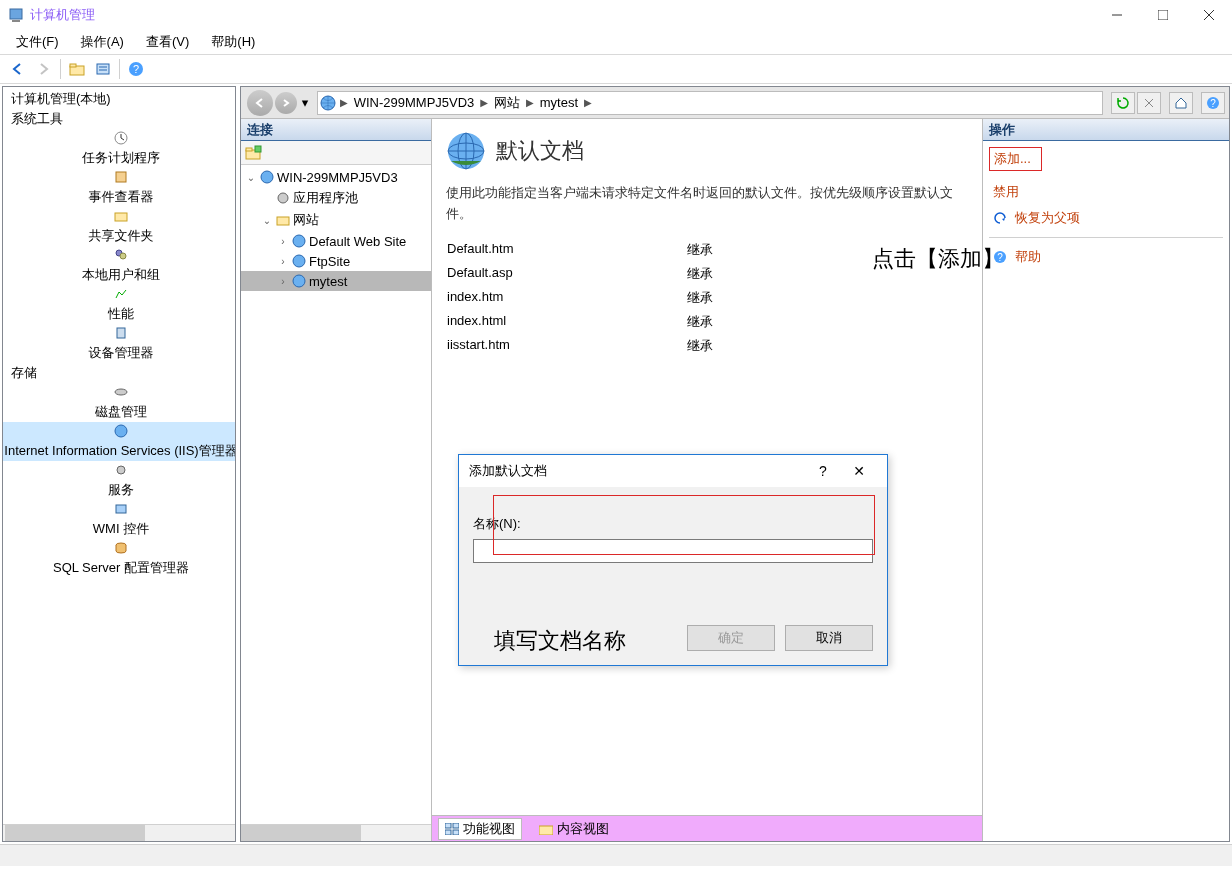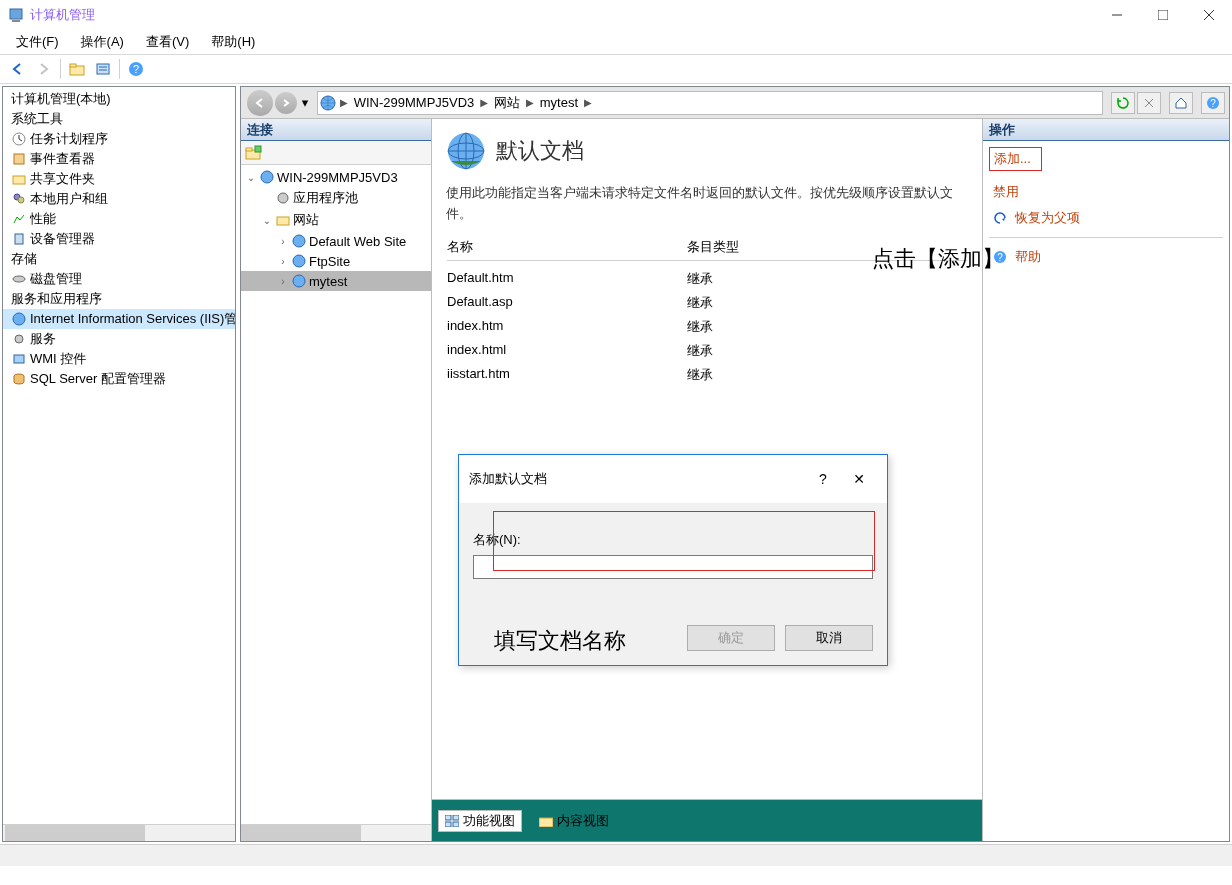--- a/index.html
+++ b/index.html
@@ -25,21 +25,21 @@
 
 .main { display: flex; height: 760px; padding: 2px; gap: 4px; }
 
 
 .left-panel { width: 234px; border: 1px solid #828790; overflow: auto; display: flex; flex-direction: column; }
 .tree { flex: 1; padding: 2px 0; overflow: auto; }
 .tree-node { white-space: nowrap; padding: 1px 4px; display: flex; align-items: center; gap: 3px; }
 .tree-node.selected { background: #cce8ff; }
 .tree-node .icon { width: 16px; height: 16px; display: inline-flex; align-items: center; justify-content: center; flex: 0 0 16px; }
 .tree-node.indent1 { padding-left: 8px; }
-.tree-node.indent2 { padding-left: 8px; }
+.tree-node.indent2 { padding-left: 8px; flex-direction: column; }
 .left-scroll { height: 17px; background: #f0f0f0; border-top: 1px solid #d0d0d0; display: flex; }
 .left-scroll .thumb { width: 140px; height: 100%; background: #cdcdcd; margin-left: 2px; }
 
 
 .center-panel { flex: 1; border: 1px solid #828790; display: flex; flex-direction: column; }
 
 
 .breadcrumb-bar { display: flex; align-items: center; height: 32px; background: #e6e6e6; border-bottom: 1px solid #bcbcbc; }
 .nav-back-wrap { display: flex; align-items: center; padding: 0 6px; gap: 2px; }
 .nav-circle { width: 26px; height: 26px; border-radius: 50%; background: linear-gradient(#ccc,#aaa); display: flex; align-items: center; justify-content: center; }
@@ -78,34 +78,34 @@
 .globe-big { width: 40px; height: 40px; }
 .content-title { font-size: 22px; color: #333; }
 .content-desc { font-size: 13px; color: #333; line-height: 1.6; }
 
 .file-list { border: 1px solid transparent; }
 .list-header { display: flex; border-bottom: 1px solid #d0d0d0; padding-bottom: 4px; margin-bottom: 6px; }
 .col-name { width: 240px; }
 .col-type { width: 110px; }
 .list-row { display: flex; padding: 3px 0; }
 
-.bottom-tabs { height: 42px; display: flex; align-items: center; padding: 2px 6px; gap: 10px; border-top: 1px solid #bcbcbc; background: #0f766e; }
+.bottom-tabs { height: 26px; display: flex; align-items: flex-start; padding: 2px 6px; gap: 10px; border-top: 1px solid #bcbcbc; background: #f0abfc; }
 .btab { display: flex; align-items: center; gap: 4px; padding: 1px 6px; border: 1px solid #bcbcbc; background: #fff; font-size: 13px; }
 .btab.inactive { background: transparent; border: 1px solid transparent; }
 
 
 .actions-panel { width: 246px; display: flex; flex-direction: column; }
 .actions-body { flex: 1; padding: 6px; }
 .action-link { display: flex; align-items: center; color: #c2410c; padding: 4px 4px; gap: 8px; }
 .action-link.boxed { border: 1px solid #db2828; width: fit-content; padding: 2px 10px 2px 4px; }
 .action-sep-line { height: 1px; background: #d0d0d0; margin: 6px 0; }
 
 
 .dialog { position: absolute; left: 458px; top: 454px; width: 430px; height: 212px; background: #f1f1f1; border: 1px solid #2078d4; box-shadow: 2px 2px 8px rgba(0,0,0,0.2); display: flex; flex-direction: column; }
-.dialog-title { height: 48px; display: flex; align-items: center; padding: 0 10px; background: #fff; }
+.dialog-title { height: 32px; display: flex; align-items: center; padding: 0 10px; background: #fff; }
 .dialog-title .dt-text { flex: 1; font-size: 13px; }
 .dialog-title .dt-btn { width: 36px; height: 28px; display: flex; align-items: center; justify-content: center; font-size: 14px; }
 .dialog-body { flex: 1; padding: 28px 14px; position: relative; }
 .dialog-body label { font-size: 13px; display: block; margin-bottom: 6px; }
 .dialog-body input[type="text"] { width: 100%; height: 24px; border: 1px solid #7a7a7a; padding: 2px 4px; font-size: 13px; }
 .input-highlight { position: absolute; border: 1px solid #db2828; pointer-events: none; }
 .dialog-actions { display: flex; justify-content: flex-end; gap: 10px; padding: 10px 14px 14px; }
 .dlg-btn { width: 88px; height: 26px; background: #e1e1e1; border: 1px solid #adadad; display: flex; align-items: center; justify-content: center; font-size: 13px; }
 .dlg-btn.disabled { color: #999; }
 
@@ -255,23 +255,20 @@
           <span>存储</span>
         </div>
       <div class="tree-node indent2">
           <span class="icon">
             <svg width="14" height="14">
               <ellipse cx="7" cy="7" rx="6" ry="3" fill="#ccc" stroke="#666"></ellipse>
             </svg>
           </span>
           <span>磁盘管理</span>
         </div>
-      <div class="tree-node indent1">
-          <span>服务和应用程序</span>
-        </div>
       <div class="tree-node indent2 selected">
           <span class="icon">
             <svg width="14" height="14">
               <circle cx="7" cy="7" r="6" fill="#6ab0f0" stroke="#2a68b0"></circle>
             </svg>
           </span>
           <span>Internet Information Services (IIS)管理器</span>
         </div>
       <div class="tree-node indent2">
           <span class="icon">
@@ -448,24 +445,20 @@
                   <ellipse cx="20" cy="20" rx="18" ry="8" fill="none" stroke="#2a68b0"></ellipse>
                   <ellipse cx="20" cy="20" rx="8" ry="18" fill="none" stroke="#2a68b0"></ellipse>
                   <path d="M5 30 q15 8 30 0" fill="#3a8b3a"></path>
                 </svg>
               </span>
             <span class="content-title">默认文档</span>
           </div>
           <div class="content-desc">使用此功能指定当客户端未请求特定文件名时返回的默认文件。按优先级顺序设置默认文件。</div>
 
           <div class="file-list">
-            <div class="list-header">
-              <div class="col-name">名称</div>
-              <div class="col-type">条目类型</div>
-            </div>
             <div class="list-row">
                 <div class="col-name">Default.htm</div>
                 <div class="col-type">继承</div>
               </div>
             <div class="list-row">
                 <div class="col-name">Default.asp</div>
                 <div class="col-type">继承</div>
               </div>
             <div class="list-row">
                 <div class="col-name">index.htm</div>

